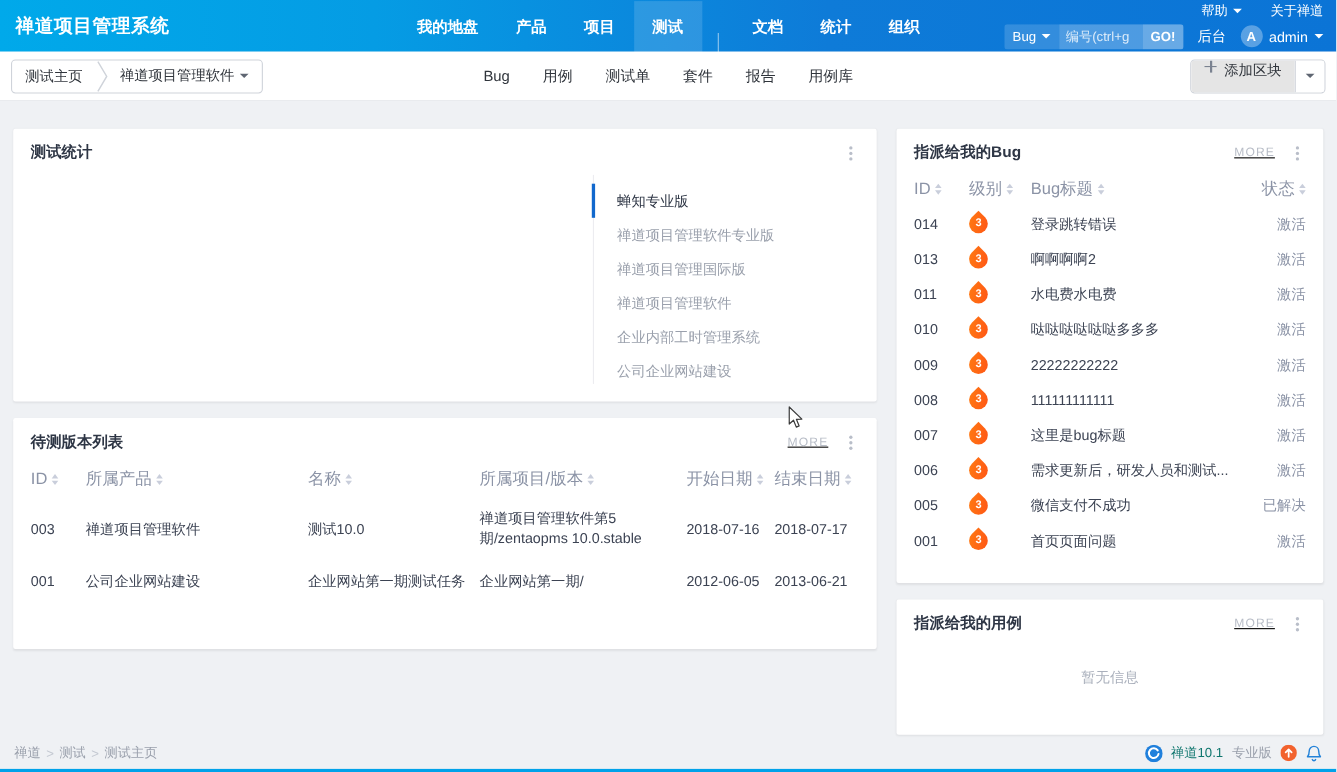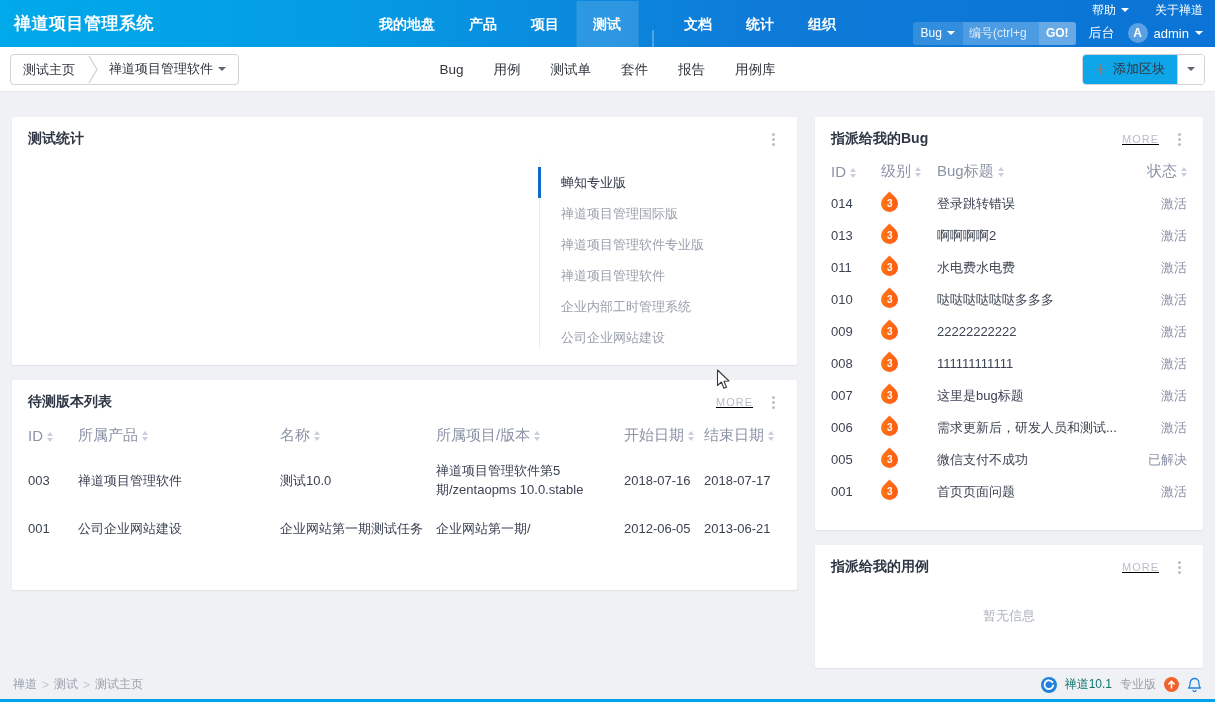--- a/index.html
+++ b/index.html
@@ -32,21 +32,21 @@
 
   
   .subnav { height:45px; background:#fff; display:flex; align-items:center; position:relative; border-bottom:1px solid #e7e9ed; }
   .crumb-group { display:flex; align-items:stretch; height:31px; border:1px solid #cfd3da; border-radius:4px; margin-left:10px; background:#fff; overflow:hidden; }
   .crumb-home { padding:0 12px; font-size:13px; color:#30353c; text-decoration:none; line-height:29px; }
   .crumb-sep { align-self:center; }
   .crumb-product { padding:0 12px 0 10px; font-size:13px; color:#30353c; display:flex; align-items:center; text-decoration:none; cursor:pointer; }
   .subnav-menu { position:absolute; left:50%; transform:translateX(-50%); display:flex; }
   .subnav-item { padding:0 15px; font-size:13.5px; color:#30353c; line-height:45px; text-decoration:none; cursor:pointer; }
   .add-block-group { margin-left:auto; margin-right:10px; display:flex; height:31px; border:1px solid #cfd3da; border-radius:4px; overflow:hidden; background:#fff; }
-  .add-block { display:flex; align-items:center; padding:0 12px; background:#0ea5e9; border:none; font-size:13px; color:#30353c; cursor:pointer; }
+  .add-block { display:flex; padding:0 12px; background:#e5e5e5; border:none; font-size:13px; color:#30353c; cursor:pointer; }
   .plus-icon { position:relative; width:11px; height:11px; display:inline-block; margin-right:7px; }
   .plus-icon::before { content:""; position:absolute; left:5px; top:0; width:1.5px; height:11px; background:#7a8290; }
   .plus-icon::after { content:""; position:absolute; top:5px; left:0; width:11px; height:1.5px; background:#7a8290; }
   .add-block-caret { width:27px; background:#fff; border:none; border-left:1px solid #cfd3da; cursor:pointer; display:flex; align-items:center; justify-content:center; }
   .add-block-caret .caret { margin-left:0; }
 
   
   .content { display:flex; gap:18px; padding:25px 12px 0; }
   .col-left { width:785px; flex:none; }
   .col-right { flex:1; min-width:0; }
@@ -176,22 +176,22 @@
         <div class="panel-header">
           <span class="panel-title">测试统计</span>
           <span class="panel-actions">
             <button class="dots-btn">
                 <span class="dot"></span>
               </button>
           </span>
         </div>
         <div class="stats-list">
           <a class="product-item active">蝉知专业版</a>
+          <a class="product-item">禅道项目管理软件专业版</a>
           <a class="product-item">禅道项目管理国际版</a>
-          <a class="product-item">禅道项目管理软件专业版</a>
           <a class="product-item">禅道项目管理软件</a>
           <a class="product-item">企业内部工时管理系统</a>
           <a class="product-item">公司企业网站建设</a>
         </div>
       </section>
 
       <section class="panel builds-panel">
         <div class="panel-header">
           <span class="panel-title">待测版本列表</span>
           <span class="panel-actions">

